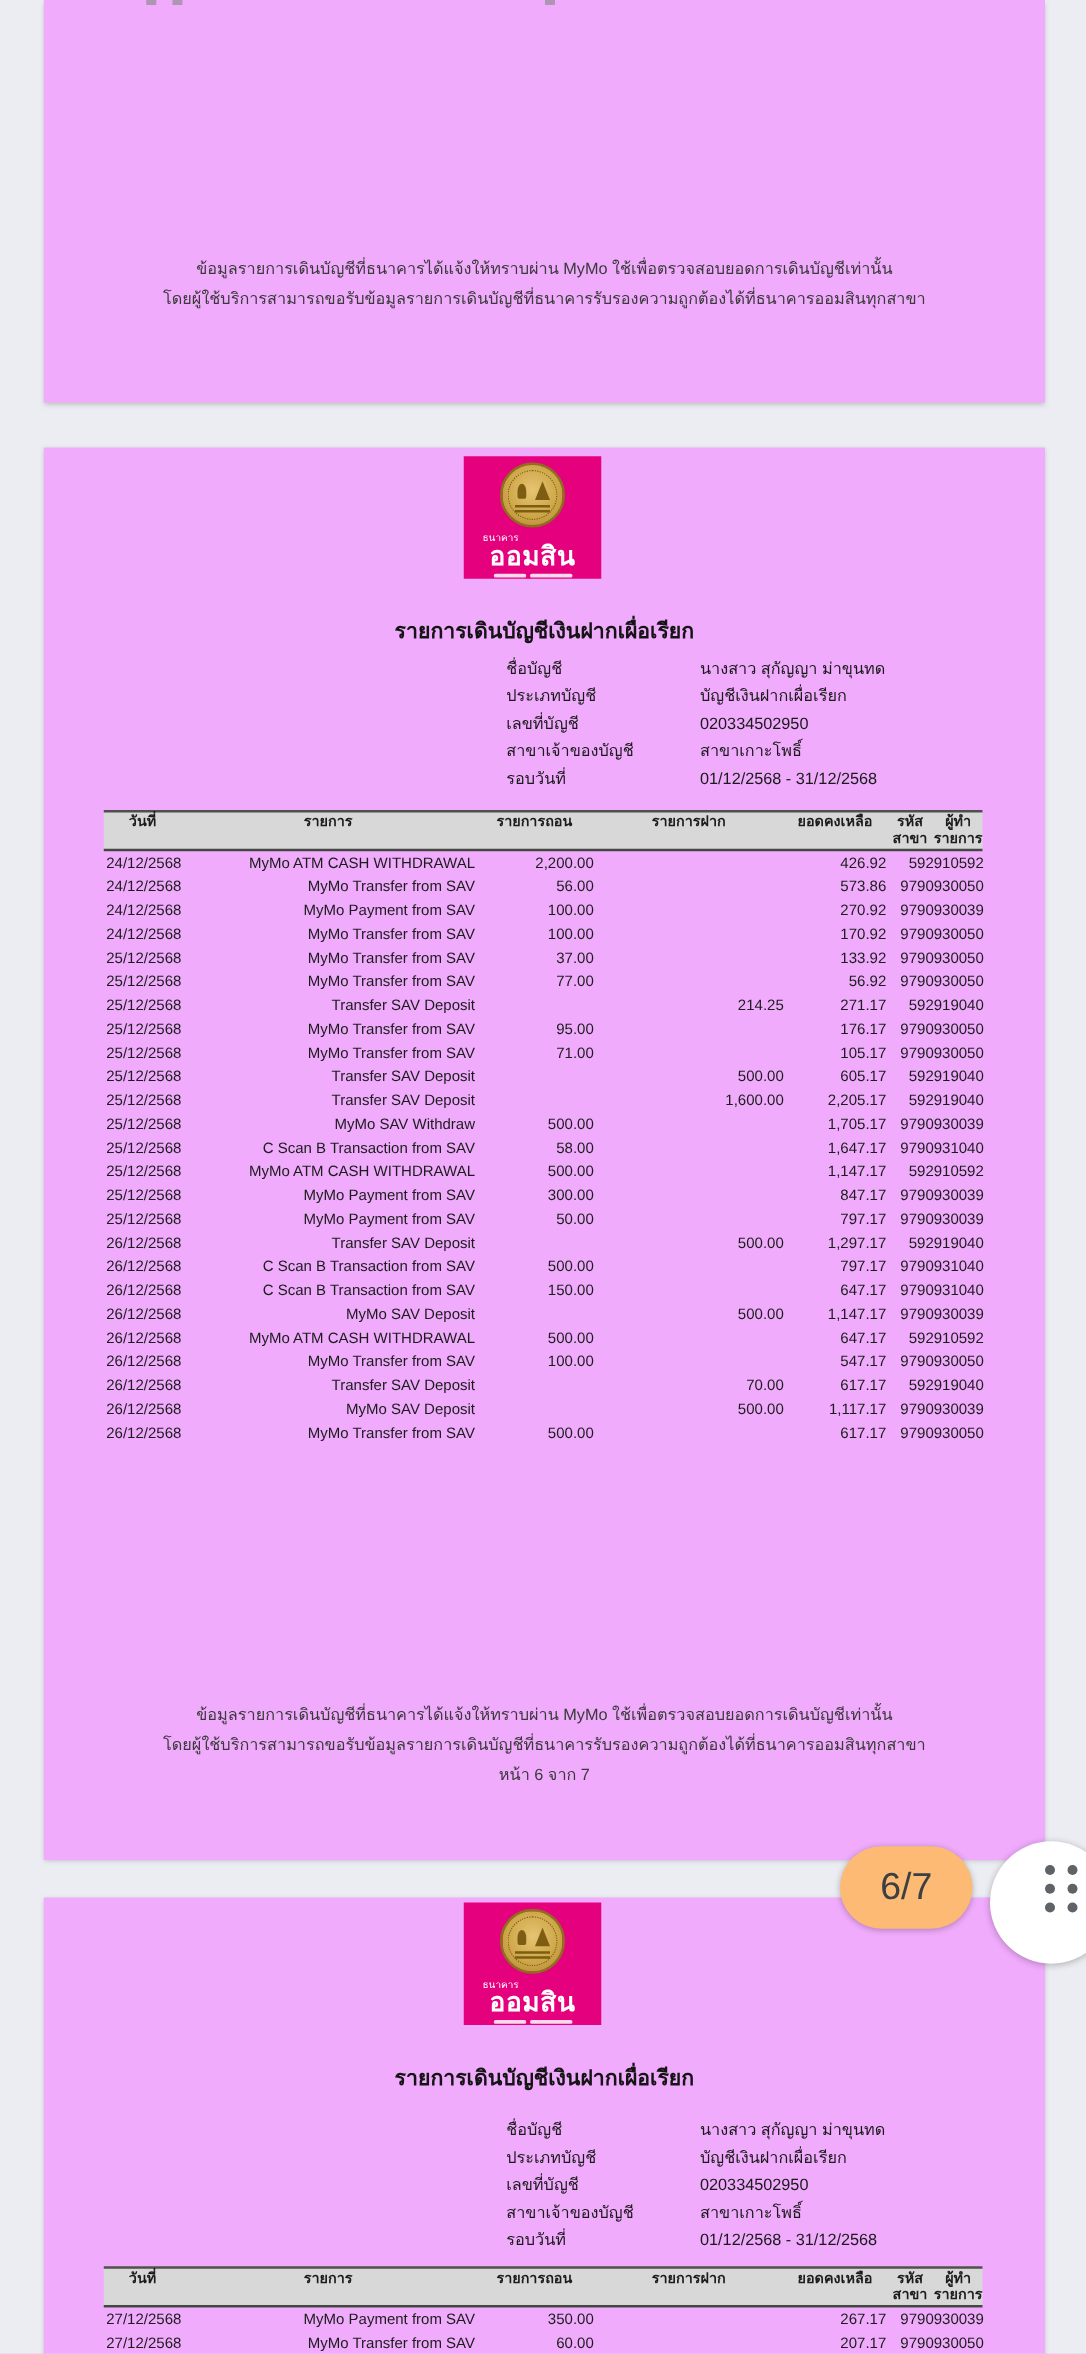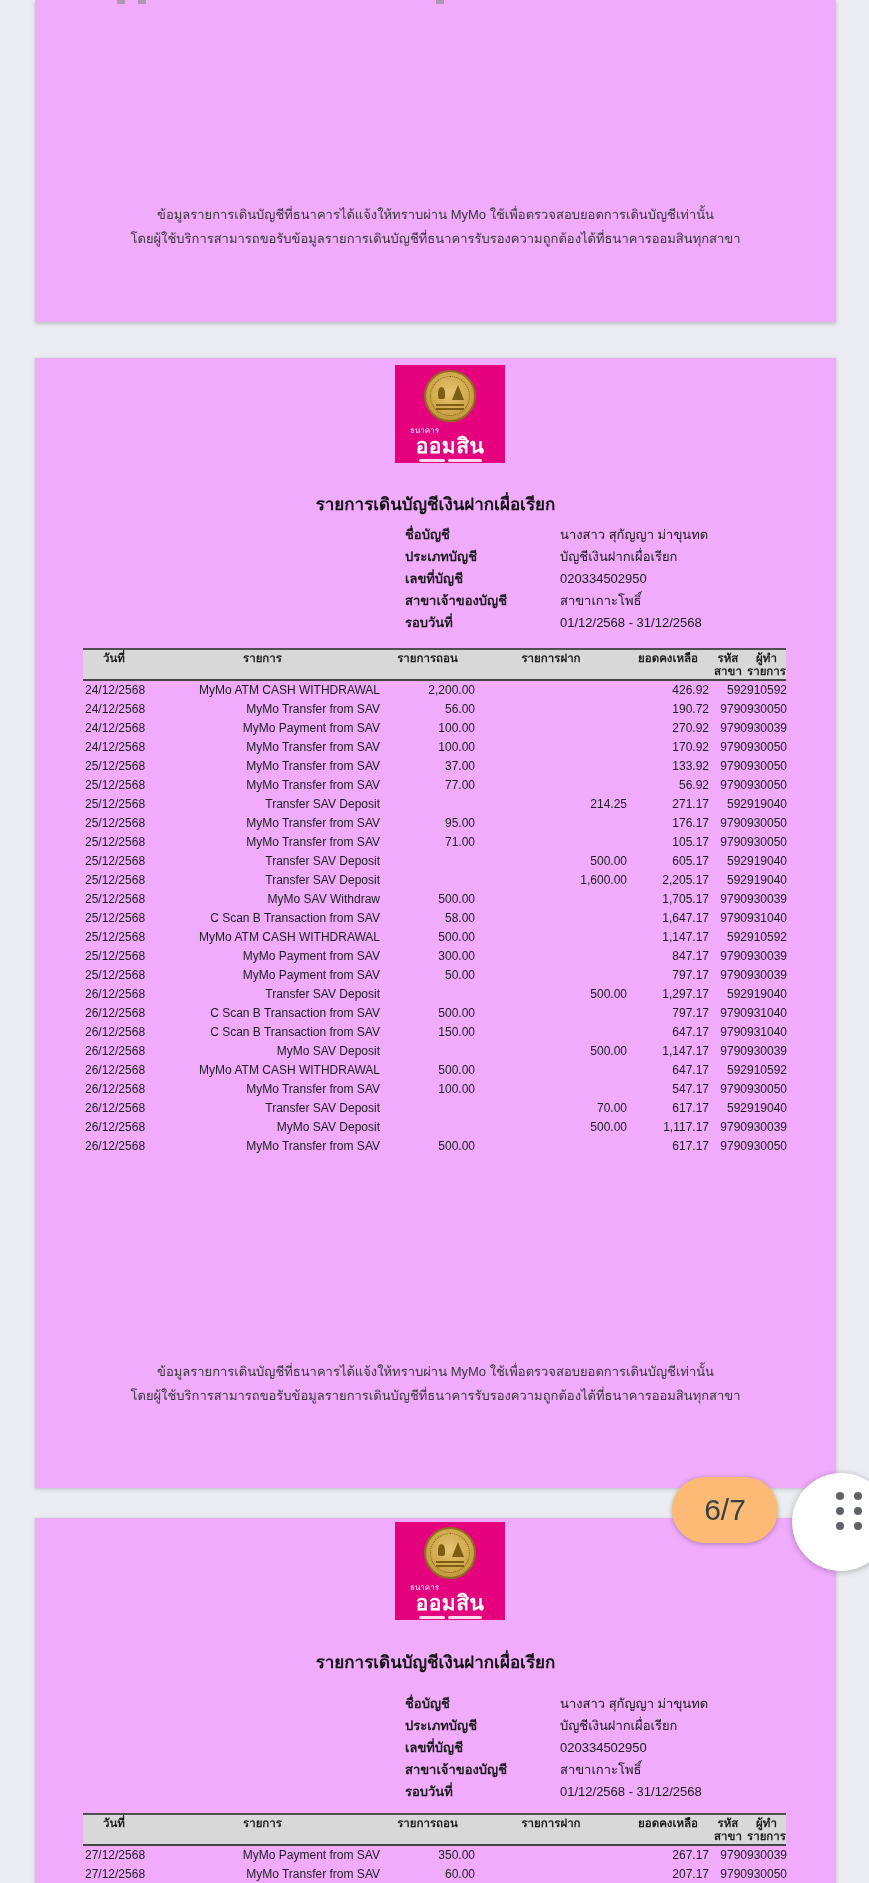--- a/index.html
+++ b/index.html
@@ -17,21 +17,21 @@
 
   
   .remnant{position:absolute;top:0;height:4px;width:8px;background:#8a8a8a;opacity:.65;}
 
   
   .page-footer{position:absolute;left:0;width:100%;text-align:center;
                font-size:13px;color:#3a3a3a;}
   .page-footer div{height:24px;line-height:24px;white-space:nowrap;}
 
   
-  .logo{position:absolute;left:360px;width:110px;height:98px;background:#e5007e;}
+  .logo{position:absolute;left:336px;width:110px;height:98px;background:#e5007e;}
   .emblem{position:relative;margin:5px auto 0;width:52px;height:52px;border-radius:50%;
           background:radial-gradient(circle at 50% 42%,#e6c472 0%,#cfa74a 55%,#b08632 100%);
           border:2px solid #8f6d1d;box-sizing:border-box;}
   .emblem::before{content:"";position:absolute;inset:4px;border-radius:50%;
           border:1px dotted #7c5d12;}
   .motif-stupa{position:absolute;left:55%;top:13px;width:0;height:0;
           border-left:6px solid transparent;border-right:6px solid transparent;
           border-bottom:15px solid #7c5d12;}
   .motif-tree{position:absolute;left:24%;top:15px;width:7px;height:12px;
           background:#7c5d12;border-radius:50% 50% 20% 20%;}
@@ -44,21 +44,21 @@
   .tagline i{display:block;height:3px;border-radius:2px;background:#fff;opacity:.85;}
   .tagline i:nth-child(1){width:26px;}
   .tagline i:nth-child(2){width:34px;}
 
   .doc-title{position:absolute;left:0;width:100%;text-align:center;
              font-size:17px;font-weight:bold;color:#141414;white-space:nowrap;margin-top:16px;}
 
   
   .account{position:absolute;left:370px;font-size:13px;color:#1a1a1a;}
   .acc-row{display:flex;height:22px;line-height:22px;white-space:nowrap;}
-  .acc-label{width:155px;font-weight:bold;}
+  .acc-label{width:155px;font-weight:normal;}
 
   
   .stmt-table{position:absolute;left:48px;width:703px;font-size:12px;color:#1c1c1c;}
   .thead{display:flex;background:#d8d8d8;border-top:2px solid #4f4f4f;
          border-bottom:2px solid #454545;font-weight:bold;font-size:11.5px;
          padding:2px 0 1px 0;min-height:26px;box-sizing:border-box;align-items:flex-start;}
   .thead .c{line-height:13px;text-align:center;}
   .thead i{display:block;font-style:normal;line-height:13px;}
   .trow{display:flex;height:19px;line-height:19px;white-space:nowrap;}
   .c{flex:none;box-sizing:border-box;}
@@ -163,21 +163,21 @@
           <span class="c c-dep"></span>
           <span class="c c-bal">426.92</span>
           <span class="c c-br">592</span>
           <span class="c c-op">910592</span>
         </div>
         <div class="trow">
           <span class="c c-date">24/12/2568</span>
           <span class="c c-desc">MyMo Transfer from SAV</span>
           <span class="c c-wd">56.00</span>
           <span class="c c-dep"></span>
-          <span class="c c-bal">190.72</span>
+          <span class="c c-bal">573.86</span>
           <span class="c c-br">9790</span>
           <span class="c c-op">930050</span>
         </div>
         <div class="trow">
           <span class="c c-date">24/12/2568</span>
           <span class="c c-desc">MyMo Payment from SAV</span>
           <span class="c c-wd">100.00</span>
           <span class="c c-dep"></span>
           <span class="c c-bal">270.92</span>
           <span class="c c-br">9790</span>
@@ -380,20 +380,21 @@
           <span class="c c-bal">617.17</span>
           <span class="c c-br">9790</span>
           <span class="c c-op">930050</span>
         </div>
       </div>
   </div>
 
   <div class="page-footer" style="top:1002px">
     <div>ข้อมูลรายการเดินบัญชีที่ธนาคารได้แจ้งให้ทราบผ่าน MyMo ใช้เพื่อตรวจสอบยอดการเดินบัญชีเท่านั้น</div>
     <div>โดยผู้ใช้บริการสามารถขอรับข้อมูลรายการเดินบัญชีที่ธนาคารรับรองความถูกต้องได้ที่ธนาคารออมสินทุกสาขา</div>
+    <div>หน้า 6 จาก 7</div>
   </div>
 </div>
 
 <div class="page" id="page7">
 
   <div class="logo" style="top:4px">
     <div class="emblem">
       <span class="motif-tree"></span>
       <span class="motif-stupa"></span>
       <span class="motif-base"></span>

